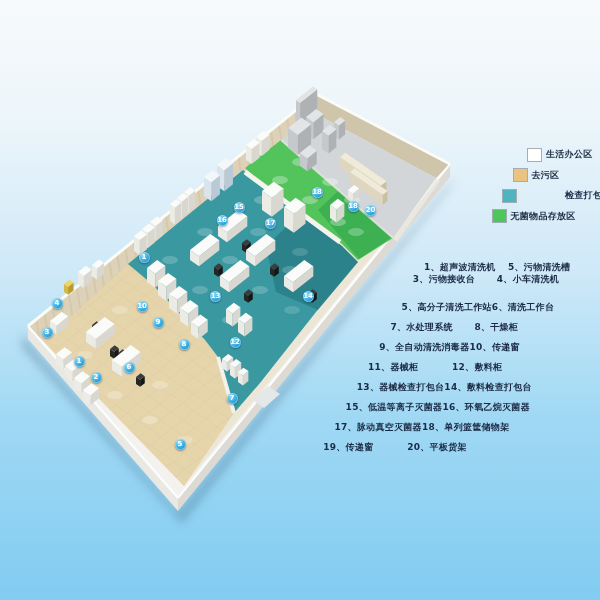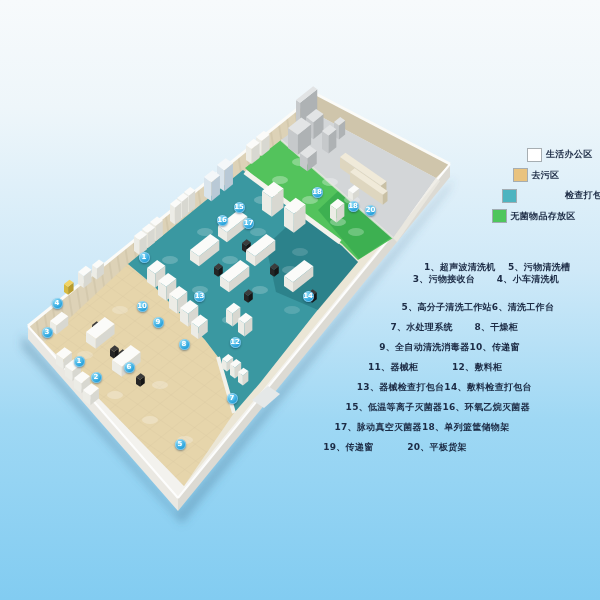--- a/index.html
+++ b/index.html
@@ -336,22 +336,22 @@
       <div class="floor-marker" style="left: 41.5px; top: 326.5px;">3</div>
       <div class="floor-marker" style="left: 51.5px; top: 297.5px;">4</div>
       <div class="floor-marker" style="left: 174.5px; top: 438.5px;">5</div>
       <div class="floor-marker" style="left: 123.5px; top: 361.5px;">6</div>
       <div class="floor-marker" style="left: 226.5px; top: 392.5px;">7</div>
       <div class="floor-marker" style="left: 178.5px; top: 338.5px;">8</div>
       <div class="floor-marker" style="left: 152.5px; top: 316.5px;">9</div>
       <div class="floor-marker" style="left: 136.5px; top: 300.5px;">10</div>
       <div class="floor-marker" style="left: 138.5px; top: 251.5px;">1</div>
       <div class="floor-marker" style="left: 229.5px; top: 336.5px;">12</div>
-      <div class="floor-marker" style="left: 194px; top: 290.5px;">13</div>
+      <div class="floor-marker" style="left: 210px; top: 290.5px;">13</div>
       <div class="floor-marker" style="left: 302.5px; top: 290.5px;">14</div>
       <div class="floor-marker" style="left: 233.5px; top: 201.5px;">15</div>
       <div class="floor-marker" style="left: 216.5px; top: 214.5px;">16</div>
-      <div class="floor-marker" style="left: 243px; top: 217.5px;">17</div>
+      <div class="floor-marker" style="left: 265px; top: 217.5px;">17</div>
       <div class="floor-marker" style="left: 311.5px; top: 186.5px;">18</div>
       <div class="floor-marker" style="left: 347.5px; top: 200.5px;">18</div>
       <div class="floor-marker" style="left: 365px; top: 191.5px; margin-top: 13px;">20</div>
     </div>
 </div>
 
 </body></html>

